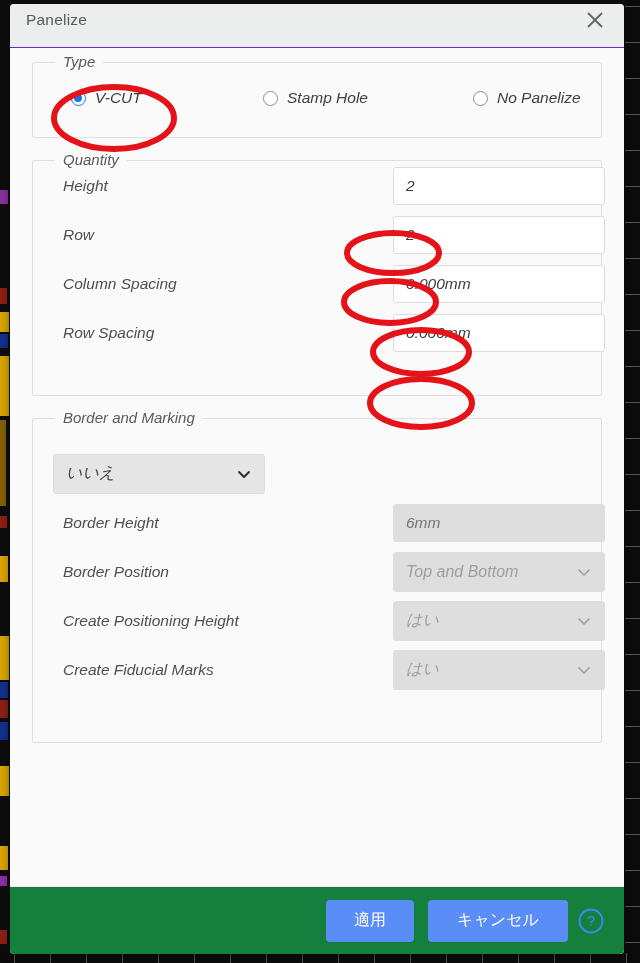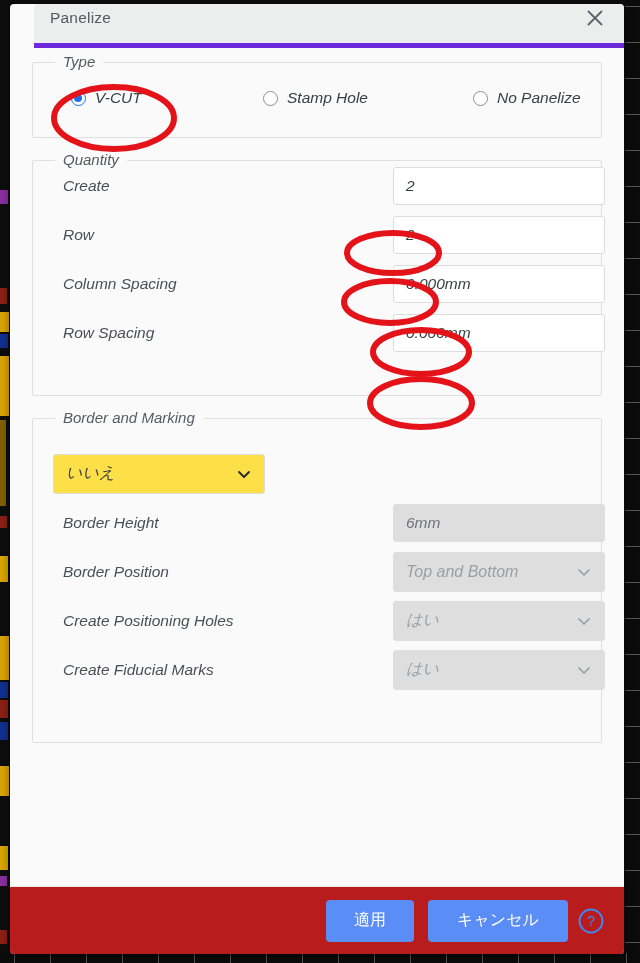--- a/index.html
+++ b/index.html
@@ -41,25 +41,24 @@
     width: 614px; height: 950px;
     background: #fafafa;
     border-radius: 4px;
     box-shadow: 0 2px 10px rgba(0,0,0,.45);
     display: flex; flex-direction: column;
     overflow: hidden;
   }
   #titlebar {
     height: 44px; flex: 0 0 44px;
     background: #eceded;
-    border-bottom: 5px solid #6d28d9;
+    border-bottom: 1px solid #6d28d9;
     display: flex; align-items: center;
     padding: 0 12px 12px 16px;
     border-radius: 4px 4px 0 0;
-    margin-left: 24px;
   }
   #dialog-title {
     font-size: 15.5px; color: #555b5e; letter-spacing: .2px;
   }
   #close-btn {
     margin-left: auto;
     width: 34px; height: 34px;
     display: flex; align-items: center; justify-content: center;
     cursor: pointer;
   }
@@ -140,41 +139,41 @@
     padding: 0 12px;
     display: flex; align-items: center;
     font-family: "Liberation Sans", sans-serif;
   }
   .text-input.disabled {
     background: #dedede; border-color: #dedede; color: #6f7477;
   }
   .select {
     width: 212px; height: 40px;
     border: 1px solid #dcdcdc; border-radius: 3px;
-    background: #fde047;
+    background: #e5e5e5;
     font-size: 16px; color: #3c4043;
     padding: 0 12px;
     display: flex; align-items: center;
     cursor: pointer;
   }
   .select .sel-val { flex: 1 1 auto; }
   .select .chev { flex: 0 0 auto; display: flex; }
   .select.disabled {
     background: #dedede; border-color: #dedede; color: #9b9fa2;
     cursor: default;
   }
   .select.disabled .chev svg path { stroke: #9b9fa2; }
 
   
   #dialog-footer {
     flex: 0 0 68px;
     border-top: 1px solid #ececec;
     display: flex; align-items: center; justify-content: flex-end;
     padding: 0 18px 0 0;
-    background: #b91c1c;
+    background: #15803d;
   }
   .btn {
     height: 42px;
     border: none; border-radius: 4px;
     background: #5b8df6;
     color: #ffffff;
     font-size: 16px;
     font-family: "Liberation Sans", "DejaVu Sans", sans-serif;
     cursor: pointer;
     padding: 0 22px;
@@ -295,21 +294,21 @@
           <span class="radio-mark"></span>
           <span>No Panelize</span>
         </label>
       </div>
     </div>
 
     <div class="group" id="group-quantity">
       <div class="group-title">Quantity</div>
 
       <div class="field-row">
-        <div class="field-label">Create</div>
+        <div class="field-label">Height</div>
         <div class="field-control">
           <div class="text-input">2</div>
         </div>
       </div>
 
       <div class="field-row">
         <div class="field-label">Row</div>
         <div class="field-control">
           <div class="text-input">2</div>
         </div>
@@ -361,21 +360,21 @@
             <span class="chev">
               <svg width="16" height="16" viewBox="0 0 16 16">
                   <path d="M3 6 L8 11 L13 6" stroke="#9b9fa2" stroke-width="1.7" fill="none" stroke-linecap="round" stroke-linejoin="round"></path>
                 </svg>
             </span>
           </div>
         </div>
       </div>
 
       <div class="field-row">
-        <div class="field-label">Create Positioning Holes</div>
+        <div class="field-label">Create Positioning Height</div>
         <div class="field-control">
           <div class="select disabled">
             <span class="sel-val">はい</span>
             <span class="chev">
               <svg width="16" height="16" viewBox="0 0 16 16">
                   <path d="M3 6 L8 11 L13 6" stroke="#9b9fa2" stroke-width="1.7" fill="none" stroke-linecap="round" stroke-linejoin="round"></path>
                 </svg>
             </span>
           </div>
         </div>

